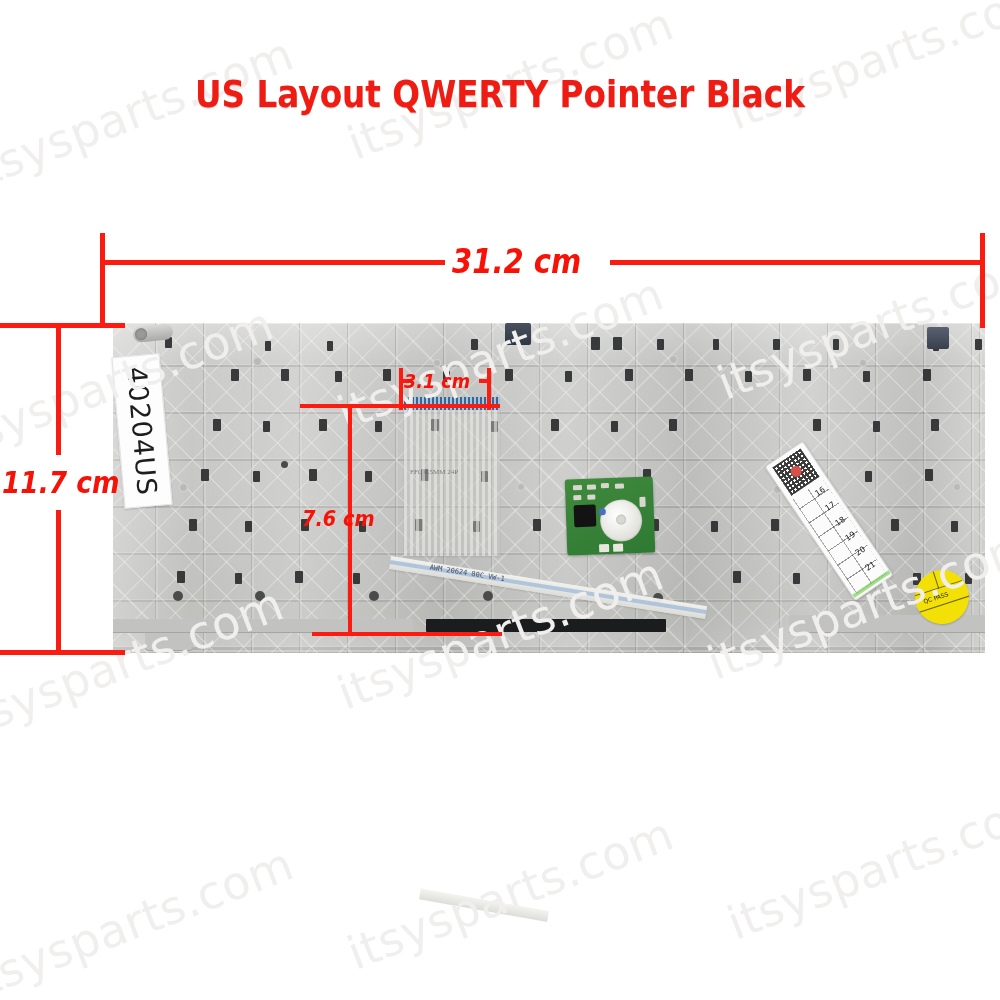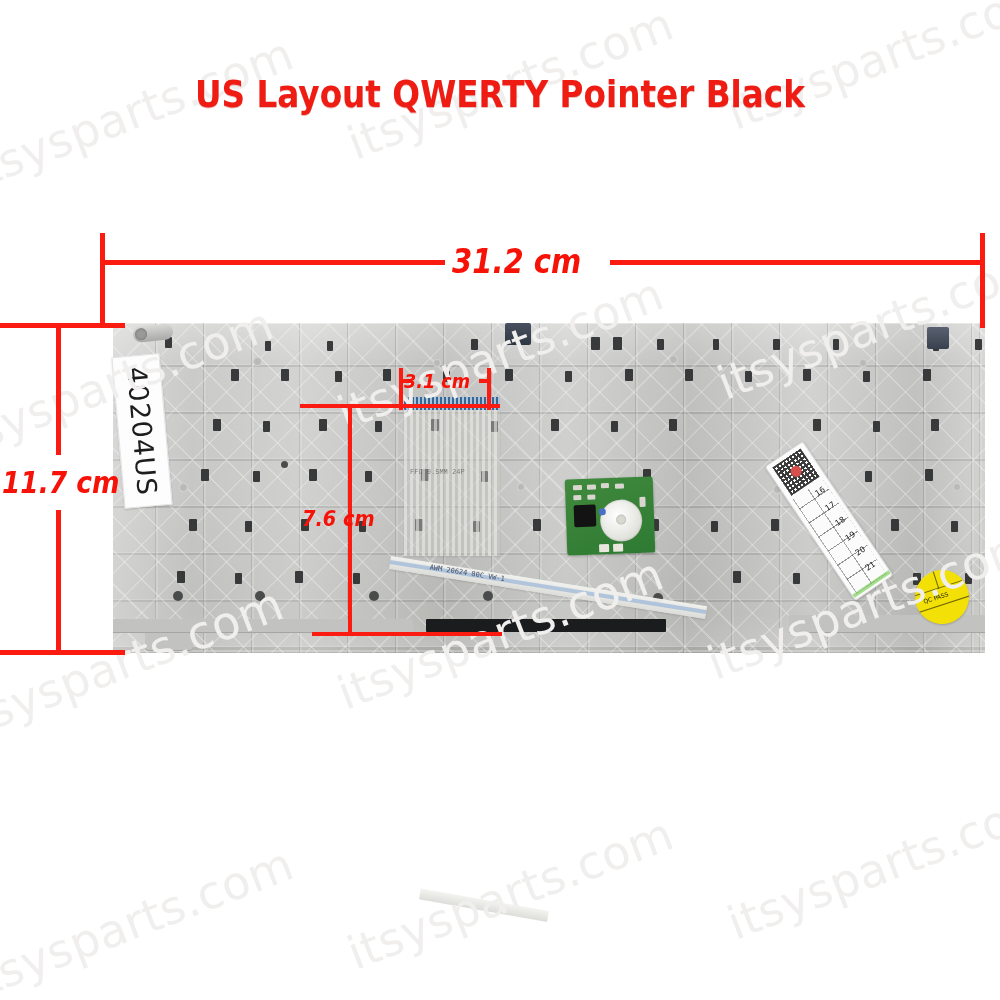--- a/index.html
+++ b/index.html
@@ -223,21 +223,21 @@
     z-index:4;
     opacity:.93;
     box-shadow:0 1px 2px rgba(0,0,0,.1);
   }
   .ribbon-main .conn{
     position:absolute;left:0;top:-9px;width:96px;height:13px;
     background:repeating-linear-gradient(90deg,#2e5f8f 0 2px,#a8c3dc 2px 4px);
     border-radius:1px;
   }
   .ribbon-main .txt{
-    position:absolute;left:6px;top:62px;font-family:Liberation Mono, monospace;
+    position:absolute;left:6px;top:62px;font-family:Liberation Serif, serif;
     font-size:7px;color:#5d5d5a;line-height:9px;white-space:nowrap;opacity:.8;
   }
   .ribbon-diag{
     position:absolute;left:390px;top:556px;width:320px;height:13px;
     background:linear-gradient(180deg,#f4f4f1,#dededa);
     transform:rotate(9deg);transform-origin:left center;
     z-index:4;opacity:.95;
     box-shadow:0 1px 2px rgba(0,0,0,.12);
   }
   .ribbon-diag .bl{position:absolute;left:0;right:0;top:4px;height:4px;background:#7fa7d6;opacity:.55;}

